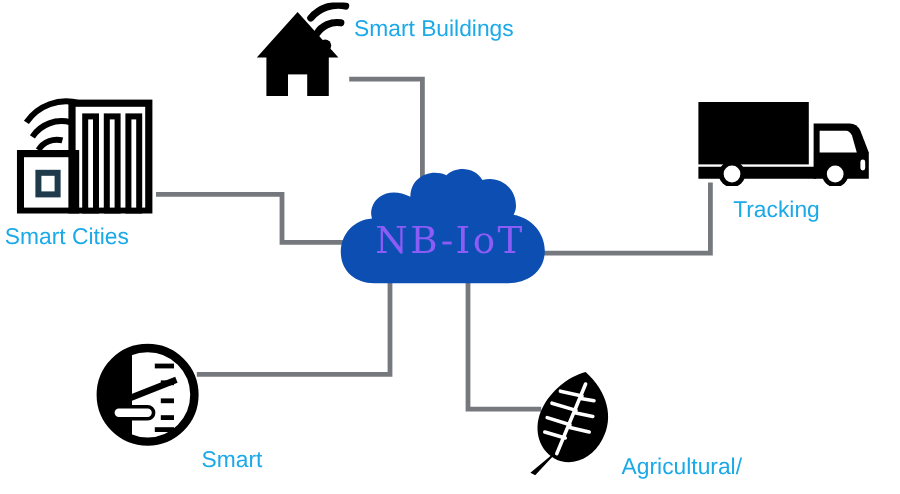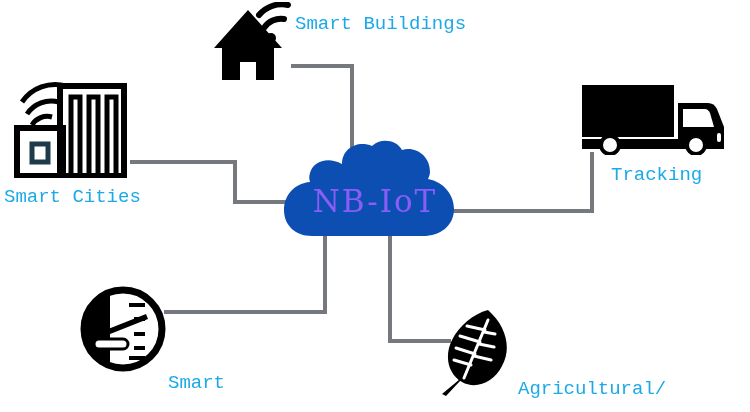--- a/index.html
+++ b/index.html
@@ -30,21 +30,21 @@
   #label-layer { z-index: 3; }
 
   .node {
     position: absolute;
   }
   .node svg { display: block; }
 
   .label {
     position: absolute;
     color: #1CA9E8;
-    font-family: Liberation Mono, monospace;
+    font-family: Liberation Sans, sans-serif;
     font-size: 19px;
     line-height: 23px;
     white-space: pre;
     letter-spacing: 0px;
   }
 
   
   #node-smart-buildings { left: 214px; top: 2px; }
   #node-smart-cities    { left: 14px;  top: 78px; }
   #node-tracking        { left: 580px; top: 83px; }

